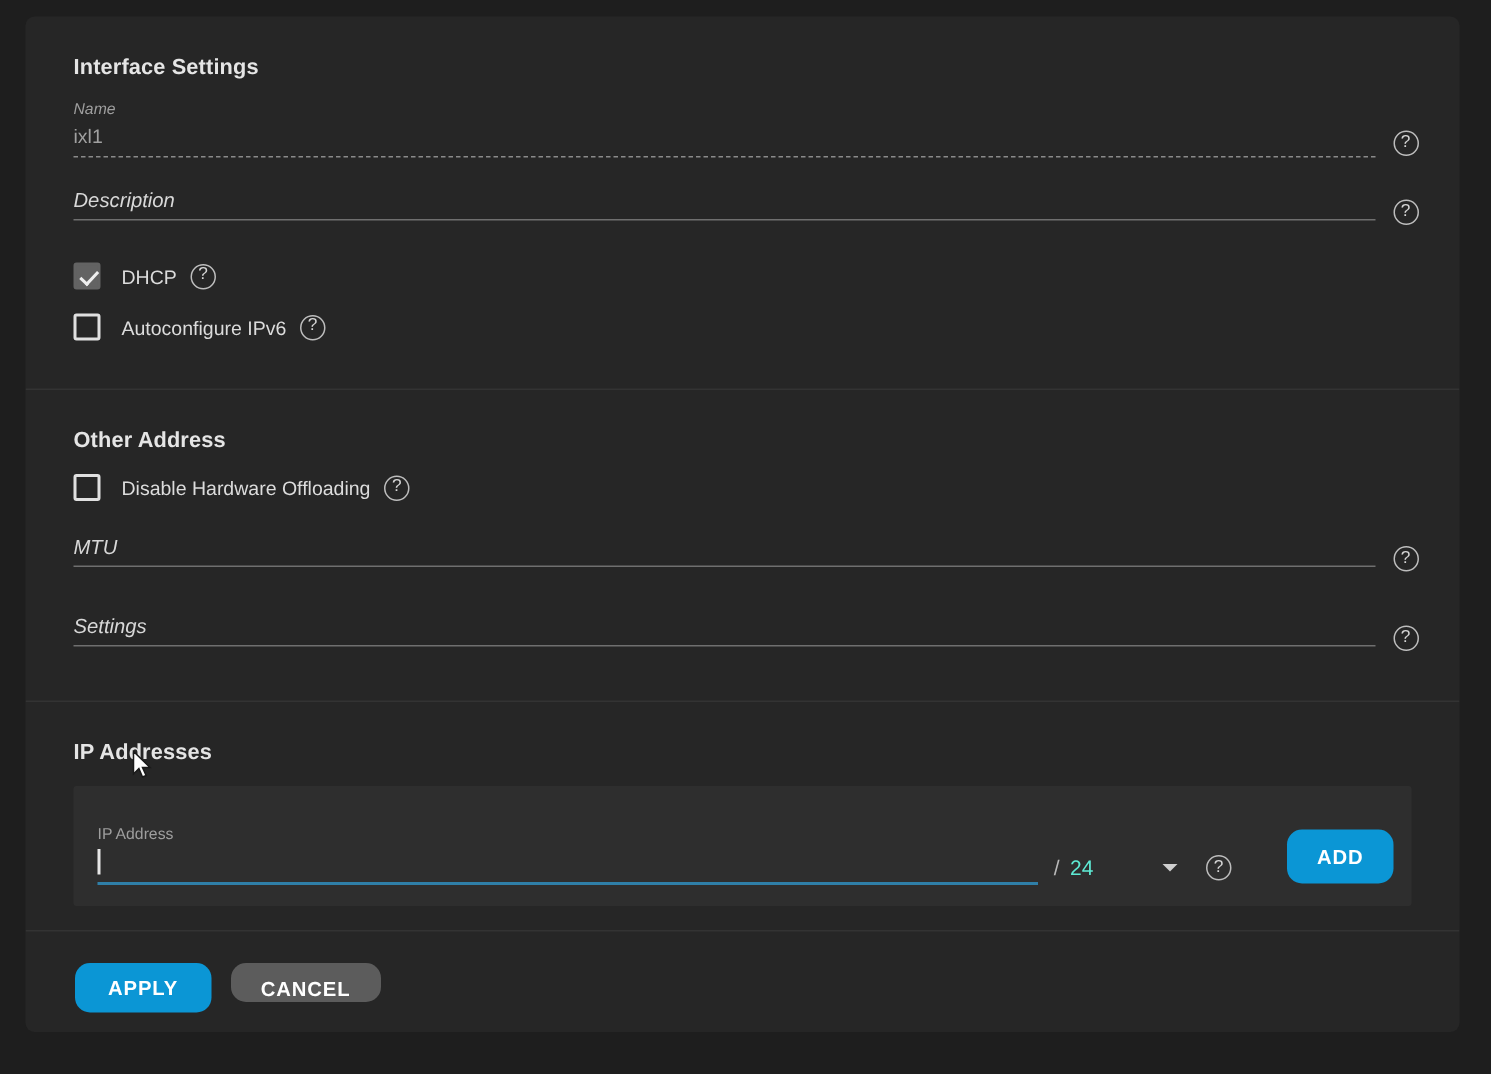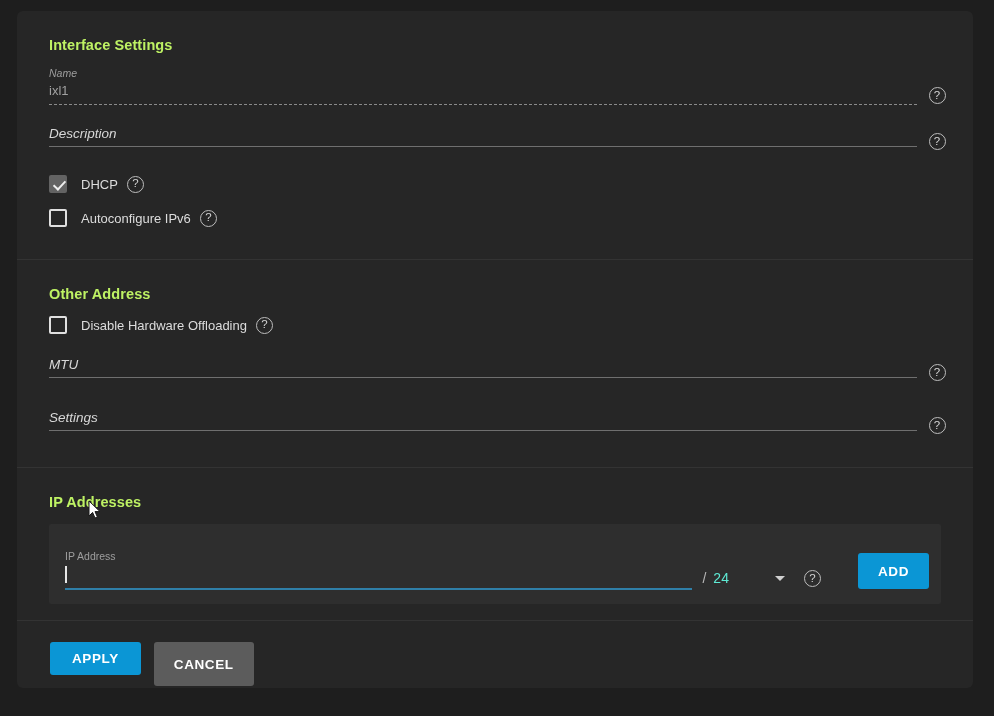--- a/index.html
+++ b/index.html
@@ -34,21 +34,21 @@
   
   .section {
     padding: 16px 16px 10px 16px;
     border-bottom: 1px solid #333333;
   }
   .section.last { border-bottom: 1px solid #333333; }
 
   .section-title {
     font-size: 14.5px;
     font-weight: bold;
-    color: #bef264;
+    color: #e5e5e5;
     margin: 10px 0 14px 16px;
     letter-spacing: .1px;
   }
 
   
   .field-row {
     display: flex;
     align-items: flex-end;
     padding: 0 0 0 16px;
     margin-bottom: 20px;
@@ -208,21 +208,21 @@
     border-left: 5px solid transparent;
     border-right: 5px solid transparent;
     border-top: 5.5px solid #cfcfcf;
     margin-left: 46px;
     cursor: pointer;
   }
   .ip-help { margin-left: 19px; margin-bottom: 3px; }
 
   .btn {
     border: none;
-    border-radius: 3px;
+    border-radius: 10px;
     font-family: "Liberation Sans", sans-serif;
     font-size: 13.5px;
     font-weight: bold;
     letter-spacing: .6px;
     cursor: pointer;
     color: #ffffff;
   }
   .btn-primary { background: #0b96d5; }
   .btn-secondary { background: #5c5c5c; }
   .btn-add {
@@ -232,21 +232,21 @@
     margin-bottom: 1px;
   }
 
   
   .footer {
     padding: 21px 0 0 33px;
     display: flex;
     gap: 13px;
   }
   .btn-apply { padding: 0 22px; height: 33px; }
-  .btn-cancel { padding: 10px 20px; height: 44px; }
+  .btn-cancel { padding: 10px 20px; height: 26px; }
 
   
   .cursor {
     position: absolute;
     left: 88px;
     top: 500px;
     width: 14px;
     height: 20px;
     pointer-events: none;
   }

